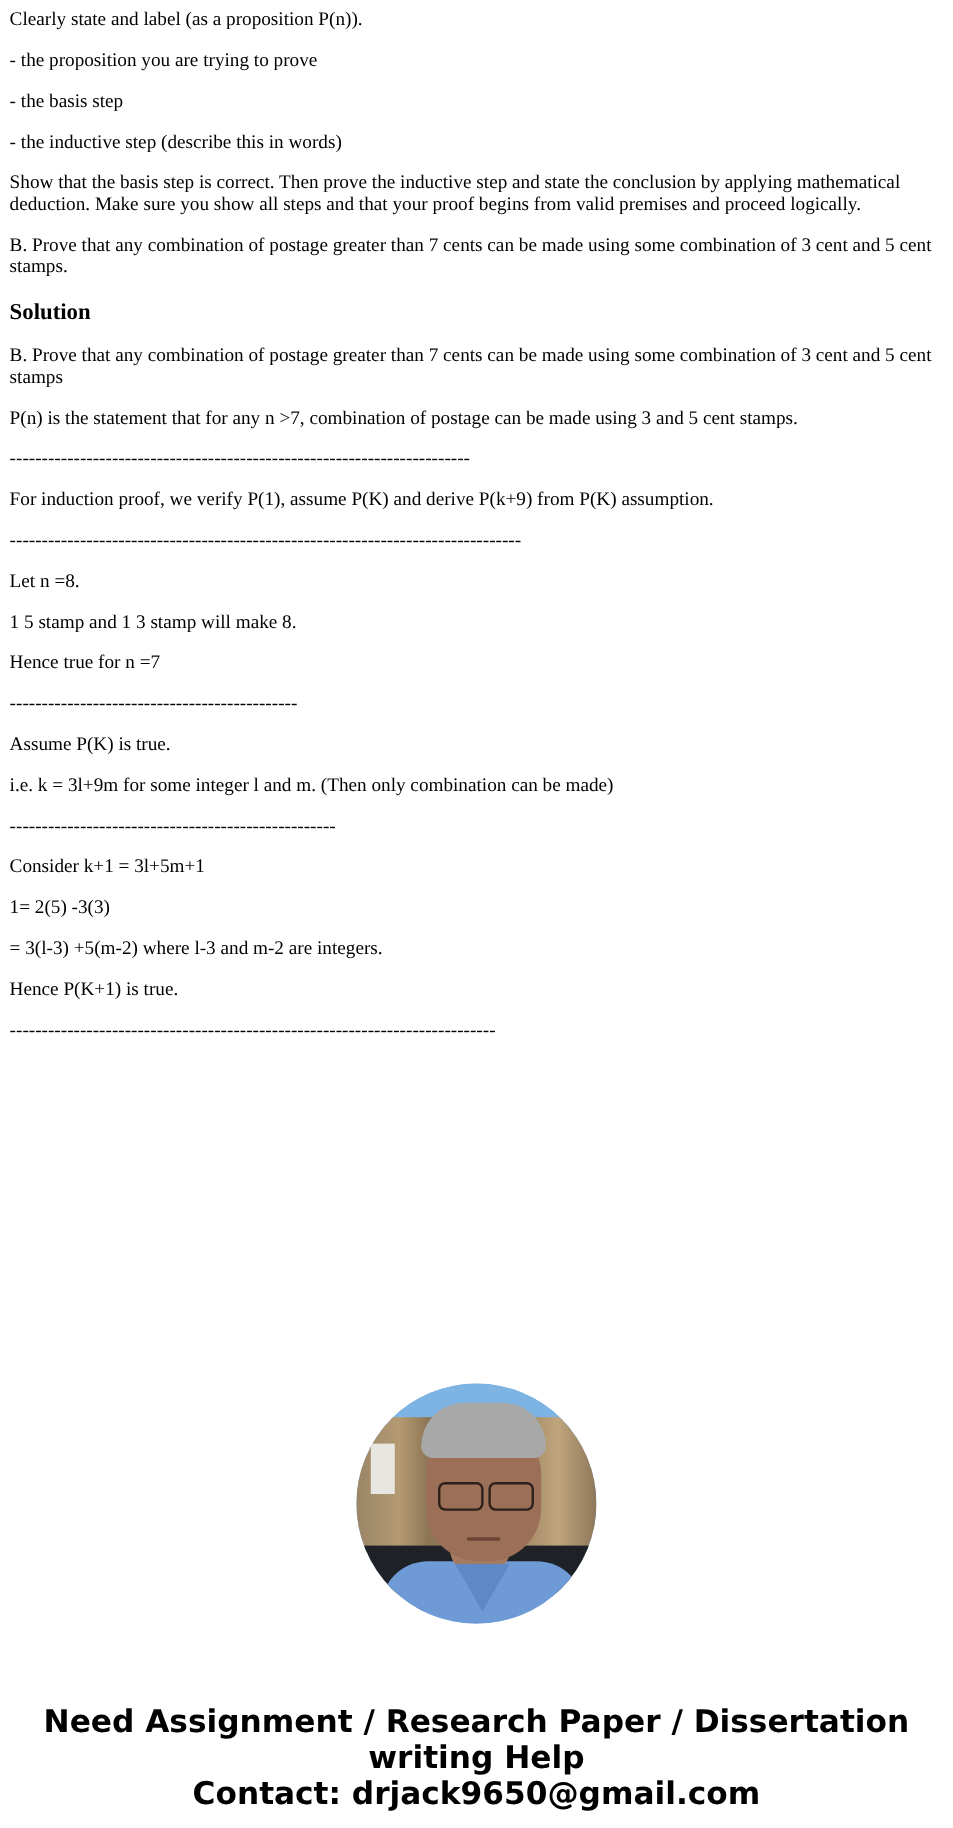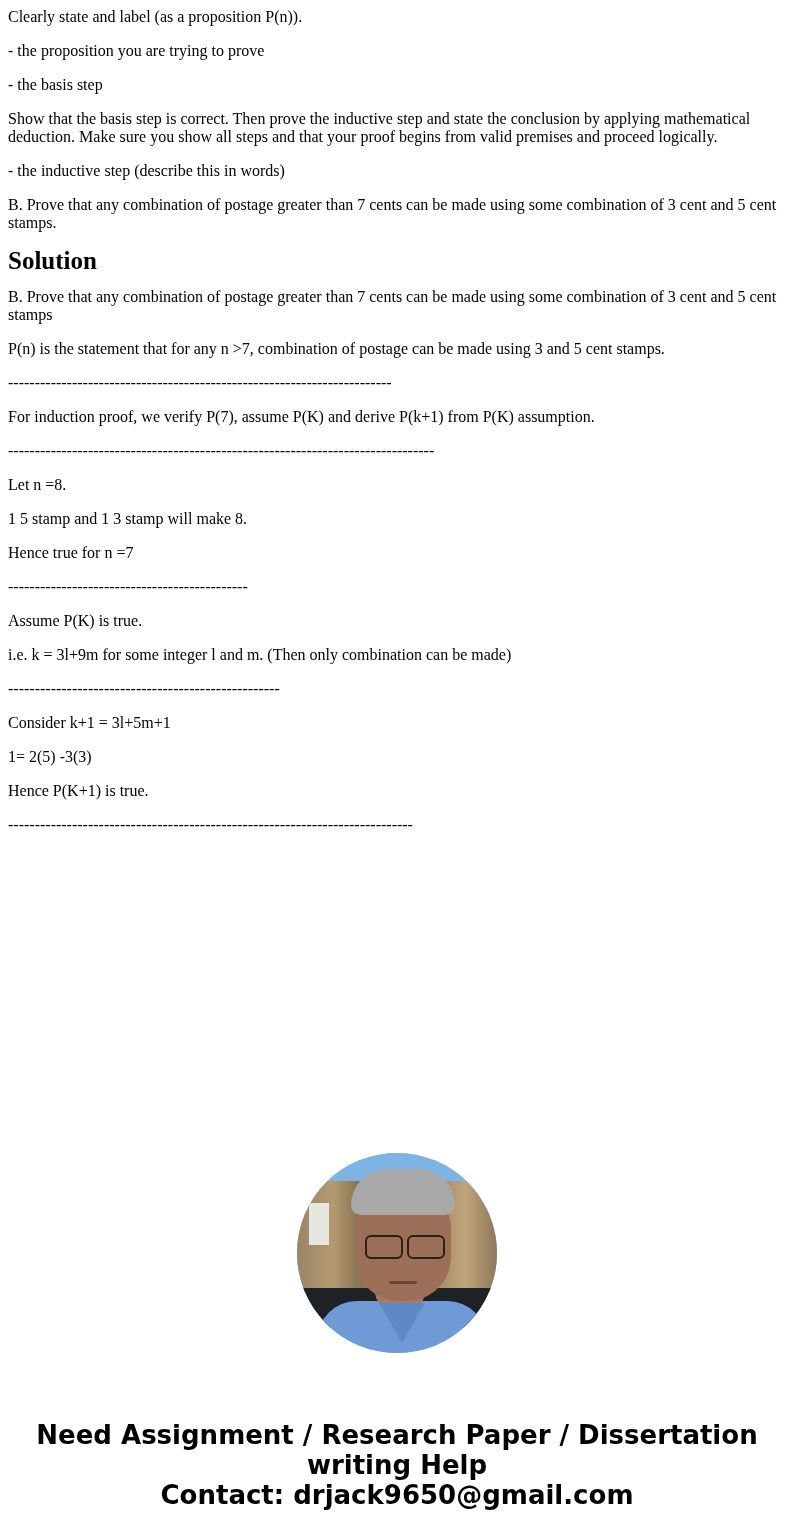--- a/index.html
+++ b/index.html
@@ -9,21 +9,21 @@
       font-family: "Liberation Serif", serif;
       font-size: 16px;
       line-height: 18px;
       color: #000000;
       position: relative;
     }
     .content { padding: 0 8px; }
     p { margin: 8px 0 16px 0; }
     .content > p:first-child { margin-top: 8px; }
     h3 {
-      font-size: 25px;
+      font-size: 19px;
       font-weight: bold;
       margin: 18px 0 16px 0;
       line-height: 22px;
     }
     .sol p { margin: 0 0 16px 0; }
     .sol p:first-child { margin-top: 0; }
     .divider { margin: 0 0 16px 0; white-space: nowrap; overflow: hidden; }
     .avatar-wrap {
       position: absolute;
       left: 297px;
@@ -61,41 +61,42 @@
     }
     .promo div { margin: 0; }
   </style>
 </head>
 <body>
 
 <div class="content">
   <p>Clearly state and label (as a proposition P(n)).</p>
   <p>- the proposition you are trying to prove</p>
   <p>- the basis step</p>
+  <p>- the inductive step (describe this in words)</p>
   <p>Show that the basis step is correct. Then prove the inductive step and state the conclusion by applying mathematical deduction. Make sure you show all steps and that your proof begins from valid premises and proceed logically.</p>
-  <p>- the inductive step (describe this in words)</p>
   <p>B. Prove that any combination of postage greater than 7 cents can be made using some combination of 3 cent and 5 cent stamps.</p>
 
   <h3>Solution</h3>
 
   <div class="sol">
     <p>B. Prove that any combination of postage greater than 7 cents can be made using some combination of 3 cent and 5 cent stamps</p>
     <p>P(n) is the statement that for any n &gt;7, combination of postage can be made using 3 and 5 cent stamps.</p>
     <p class="divider">------------------------------------------------------------------------</p>
-    <p>For induction proof, we verify P(7), assume P(K) and derive P(k+1) from P(K) assumption.</p>
+    <p>For induction proof, we verify P(1), assume P(K) and derive P(k+9) from P(K) assumption.</p>
     <p class="divider">--------------------------------------------------------------------------------</p>
     <p>Let n =8.</p>
     <p>1 5 stamp and 1 3 stamp will make 8.</p>
     <p>Hence true for n =7</p>
     <p class="divider">---------------------------------------------</p>
     <p>Assume P(K) is true.</p>
     <p>i.e. k = 3l+9m for some integer l and m. (Then only combination can be made)</p>
     <p class="divider">---------------------------------------------------</p>
     <p>Consider k+1 = 3l+5m+1</p>
     <p>1= 2(5) -3(3)</p>
+    <p>= 3(l-3) +5(m-2) where l-3 and m-2 are integers.</p>
     <p>Hence P(K+1) is true.</p>
     <p class="divider">----------------------------------------------------------------------------</p>
   </div>
 </div>
 
 <div class="avatar-wrap">
   <div class="sky"></div>
   <div class="wall"></div>
   <div class="switch"></div>
   <div class="desk"></div>

